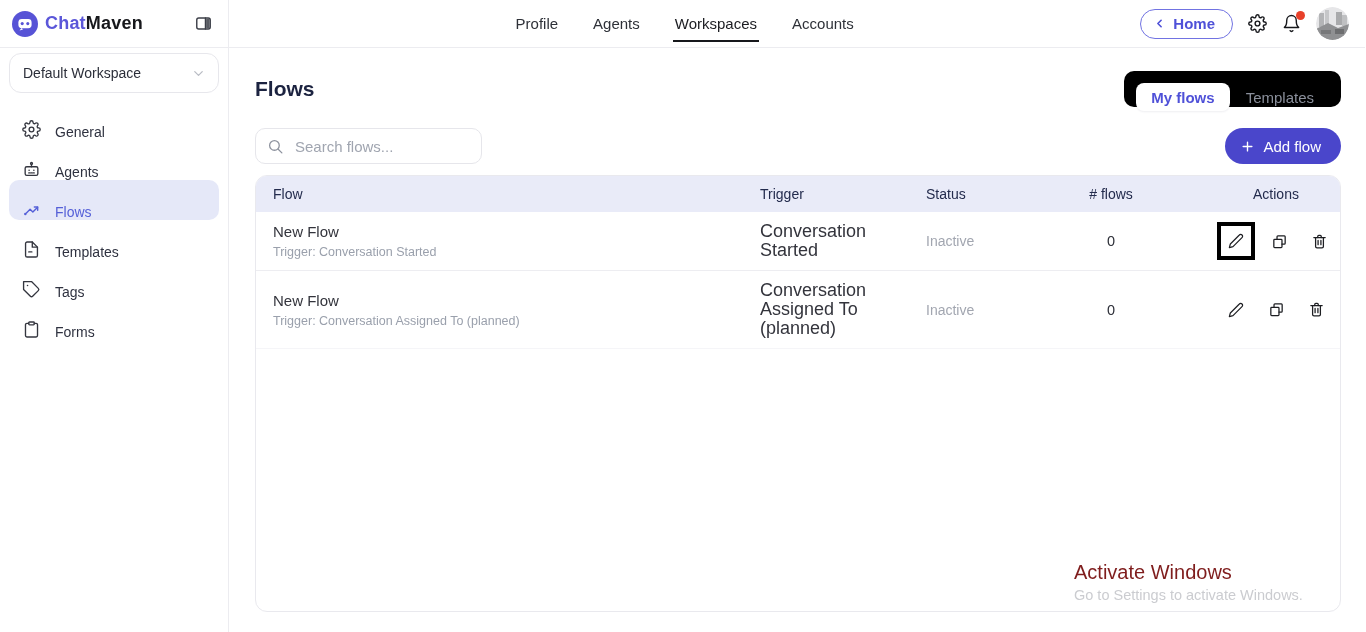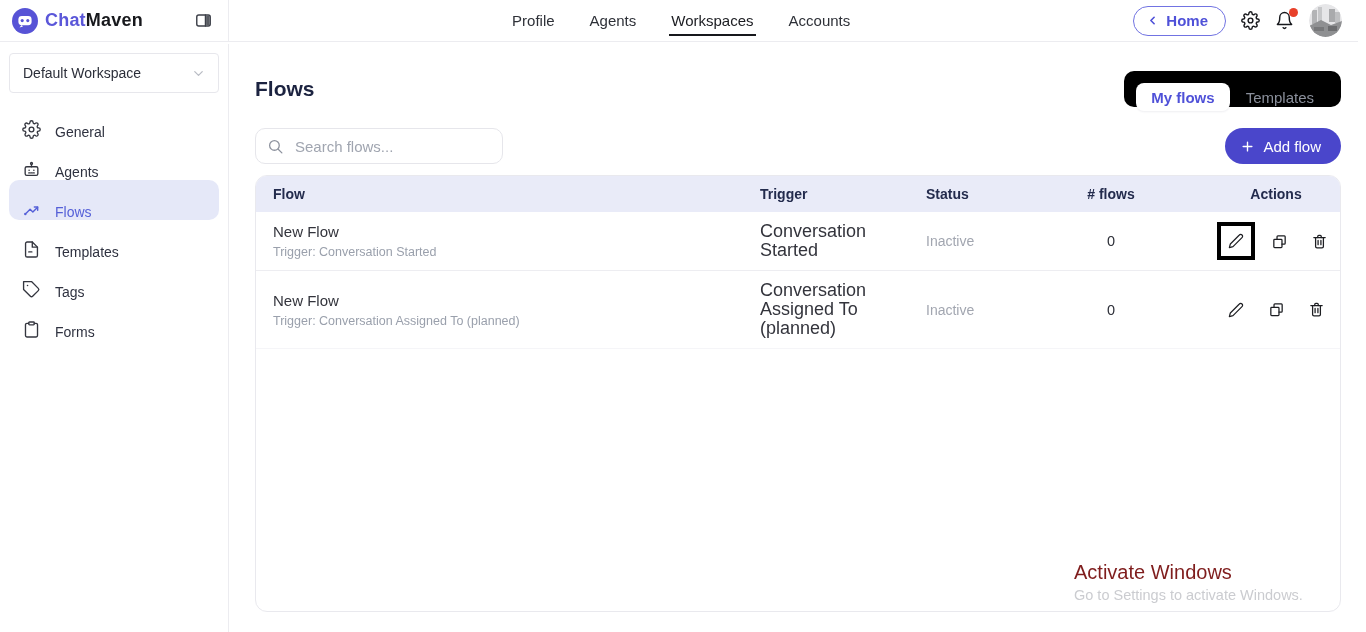--- a/index.html
+++ b/index.html
@@ -5,21 +5,21 @@
   * { box-sizing: border-box; }
   html,body { margin:0; padding:0; }
   body {
     width:1366px; height:632px; overflow:hidden; background:#fff;
     font-family:"Liberation Sans", sans-serif; color:#2c2e36;
   }
   svg { display:block; }
 
   
   .topbar {
-    position:absolute; top:0; left:0; right:8px; height:42px; background:#fff;
+    position:absolute; top:0; left:0; right:1px; height:48px; background:#fff;
     border-bottom:1px solid #ececf0; display:flex; align-items:stretch; z-index:5;
   }
   .topbar-left {
     width:229px; flex:0 0 auto; display:flex; align-items:center;
     justify-content:space-between; padding:0 13px 0 12px; border-right:1px solid #ececf0;
   }
   .logo { display:flex; align-items:center; gap:7px; background:none; border:none; padding:0; cursor:pointer; font-family:inherit; }
   .logo-text { font-size:18px; font-weight:bold; letter-spacing:.2px; }
   .logo-text .c1 { color:#5b57d9; }
   .logo-text .c2 { color:#17181c; }
@@ -44,21 +44,21 @@
   .icon-btn { background:none; border:none; padding:0; position:relative; cursor:pointer; color:#17181c; }
   .bell-dot { position:absolute; top:-3px; right:-4px; width:9px; height:9px; border-radius:50%; }
   .avatar { width:33px; height:33px; border-radius:50%; overflow:hidden; border:none; padding:0; background:none; cursor:pointer; }
 
   
   .sidebar {
     position:absolute; top:44px; left:0; bottom:0; width:229px; background:#fff;
     border-right:1px solid #ececf0; padding:9px;
   }
   .workspace-select {
-    width:100%; height:40px; border:1px solid #e7e7ec; border-radius:4px; background:#fff;
+    width:100%; height:40px; border:1px solid #e7e7ec; border-radius:12px; background:#fff;
     display:flex; align-items:center; justify-content:space-between; padding:0 12px 0 13px;
     font-size:14px; color:#2c2f3a; cursor:pointer; margin-bottom:7px; font-family:inherit;
   }
   .chev { color:#b9bcc4; }
   .side-item {
     display:flex; align-items:flex-end; gap:13px; width:100%; height:40px; border:none;
     border-radius:10px; padding:0 13px; background:none; font-size:14px; color:#2f3240;
     cursor:pointer; font-family:inherit; text-align:left;
   }
   .side-item .icon { width:20px; height:20px; flex:0 0 auto; color:#34363f; }
@@ -74,40 +74,40 @@
     border-radius:10px; padding:12px; display:flex; gap:1px;
   }
   .chip {
     height:28px; padding:0 15px; border:none; border-radius:8px; background:transparent;
     font-size:15px; color:#8a8f9b; cursor:pointer; font-family:inherit;
   }
   .chip.active { background:#fff; color:#4f51d8; font-weight:bold; box-shadow:0 1px 2px rgba(40,40,80,.08); }
 
   .toolbar { position:absolute; top:84px; left:26px; right:25px; display:flex; justify-content:space-between; }
   .search {
-    width:248px; height:36px; border:1px solid #e6e6eb; border-radius:10px; background:#fff;
+    width:227px; height:36px; border:1px solid #e6e6eb; border-radius:10px; background:#fff;
     display:flex; align-items:center; gap:9px; padding:0 10px 0 11px;
   }
   .search input { border:none; outline:none; width:100%; font-size:15px; color:#33343c; font-family:inherit; background:transparent; }
   .search input::placeholder { color:#a0a5b0; }
   .add-btn {
     height:36px; border:none; border-radius:18px; background:#4a46cb; color:#fff;
     display:flex; align-items:center; gap:8px; padding:0 20px 0 15px; font-size:15px;
     cursor:pointer; font-family:inherit;
   }
 
   
   .card {
     position:absolute; top:131px; left:26px; right:25px; bottom:20px;
     border:1px solid #e9e9ee; border-radius:12px; background:#fff;
   }
   .thead {
     display:grid; grid-template-columns:486px 163px 150px 112px 1fr; align-items:center;
     height:36px; background:#e9ebf8; border-radius:11px 11px 0 0;
-    font-size:14px; font-weight:bold; color:#232b4d;
+    font-size:14px; font-weight:normal; color:#232b4d;
   }
   .hc-0 { padding-left:17px; }
   .hc-1 { padding-left:18px; }
   .hc-2 { padding-left:21px; }
   .hc-3 { text-align:center; }
   .hc-4 { text-align:center; padding-left:45px; }
 
   .trow {
     display:grid; grid-template-columns:486px 163px 150px 112px 1fr; align-items:center;
     border-bottom:1px solid #ededf1; padding:10px 0;

